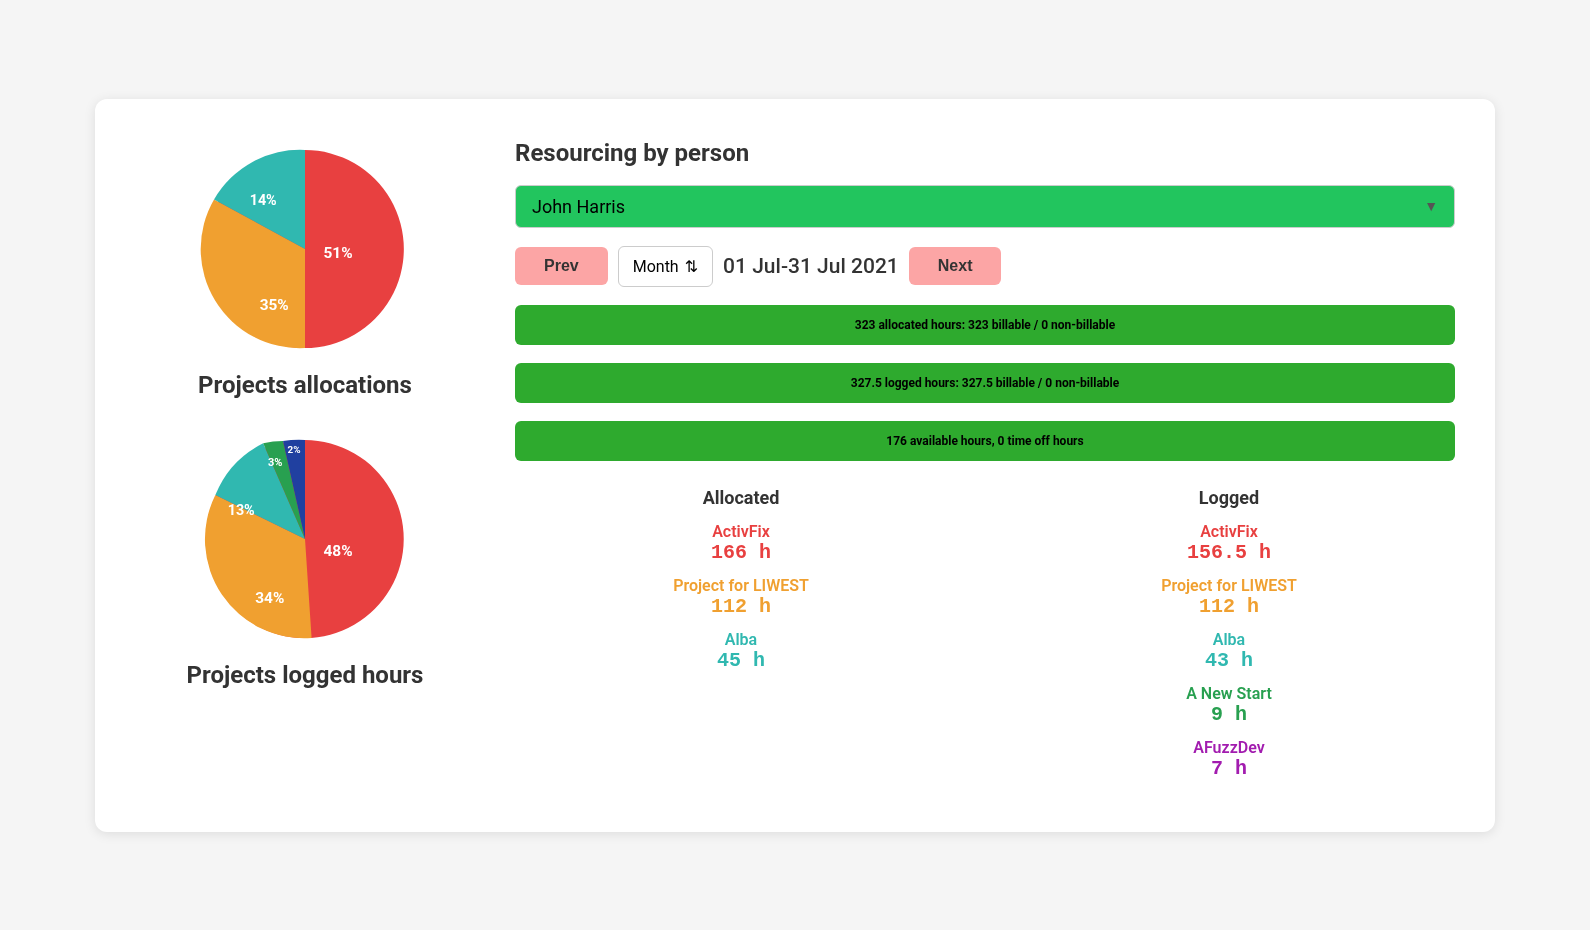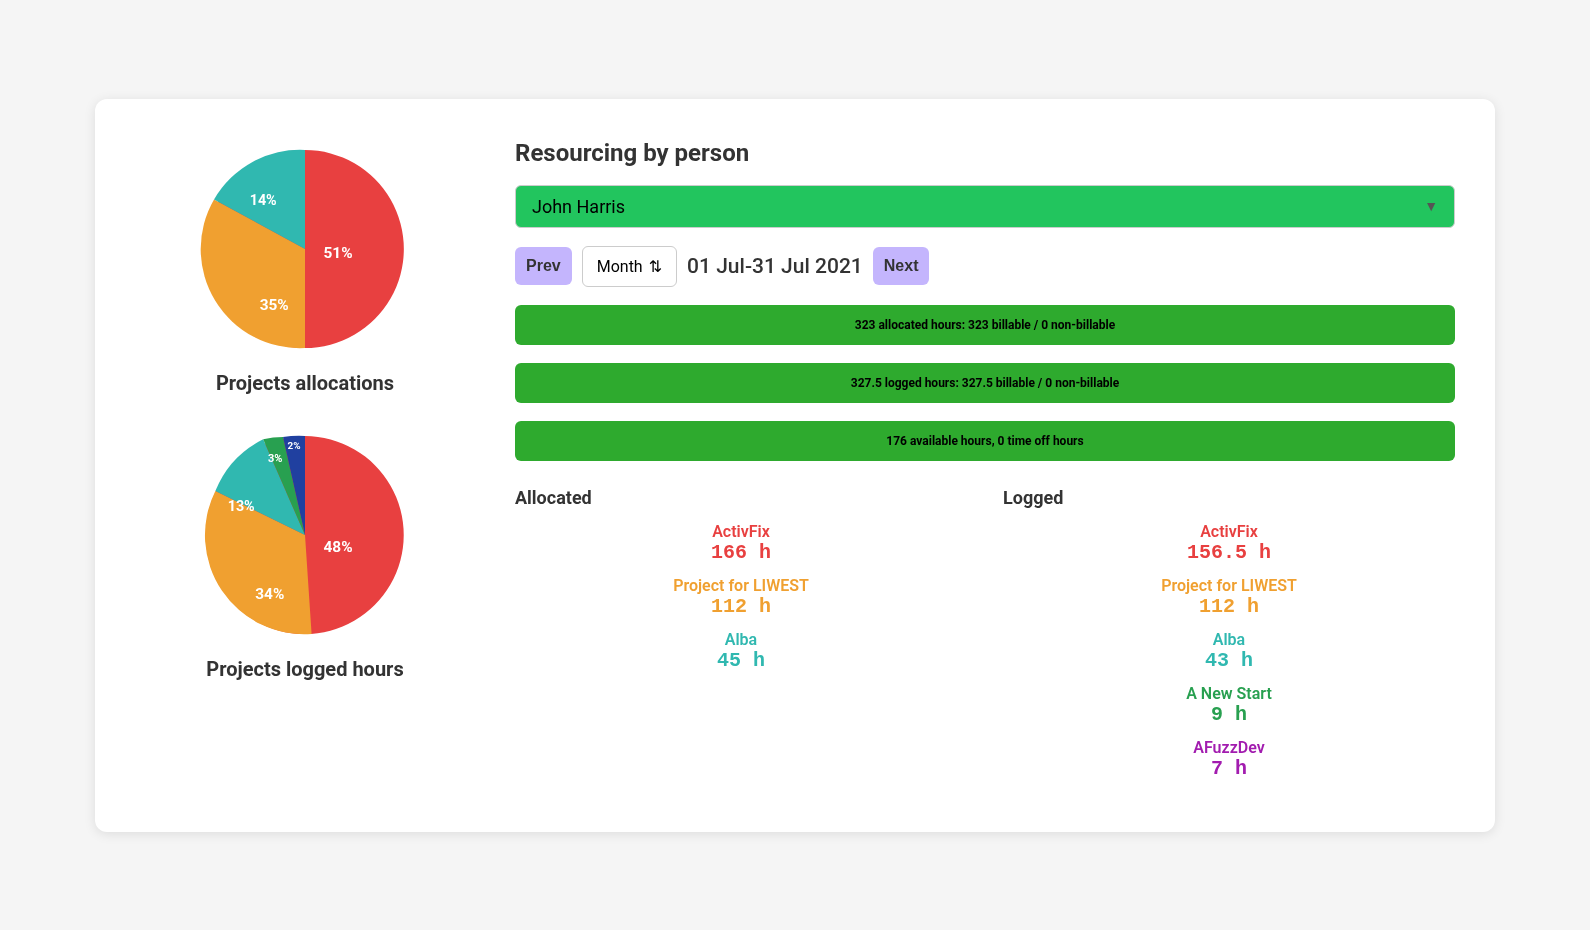--- a/index.html
+++ b/index.html
@@ -28,21 +28,21 @@
       align-items: center;
       gap: 30px;
     }
     .chart-section {
       display: flex;
       flex-direction: column;
       align-items: center;
       gap: 12px;
     }
     .chart-label {
-      font-size: 20px;
+      font-size: 24px;
       font-weight: 700;
       color: #333;
       text-align: center;
     }
     .pie-container {
       position: relative;
       width: 220px;
       height: 220px;
     }
     .pie-container svg {
@@ -75,24 +75,24 @@
     .person-select-arrow {
       font-size: 14px;
       color: #555;
     }
     .nav-row {
       display: flex;
       align-items: center;
       gap: 10px;
     }
     .nav-btn {
-      background: #c4b5fd;
+      background: #fca5a5;
       border: none;
       border-radius: 6px;
-      padding: 10px 11px;
+      padding: 10px 29px;
       font-size: 16px;
       font-weight: 600;
       cursor: pointer;
       color: #333;
     }
     .month-select {
       border: 1px solid #ccc;
       border-radius: 6px;
       padding: 10px 14px;
       font-size: 16px;
@@ -114,20 +114,21 @@
       padding: 13px 20px;
       text-align: center;
       color: #000;
       font-size: 12px;
       font-weight: 700;
     }
     .data-section {
       display: flex;
       gap: 36px;
       margin-top: 8px;
+      text-align: center;
     }
     .data-col {
       flex: 1;
     }
     .data-col-title {
       font-size: 18px;
       font-weight: 700;
       color: #333;
       margin-bottom: 14px;
     }

